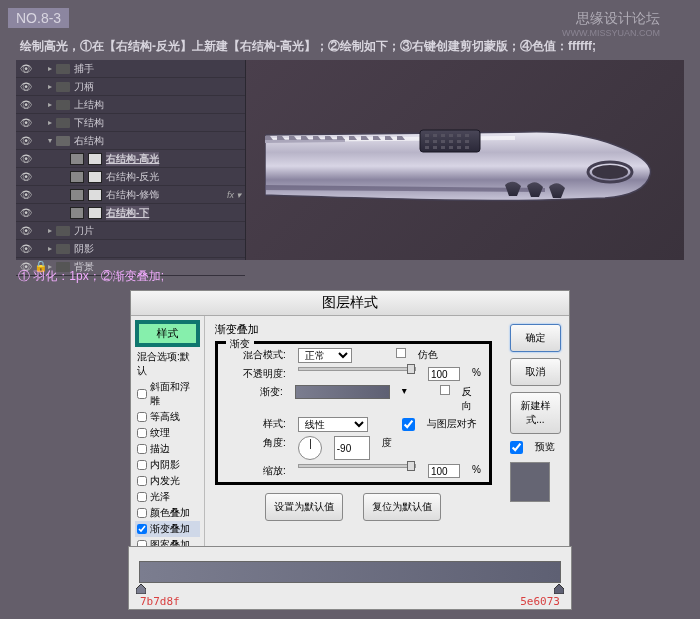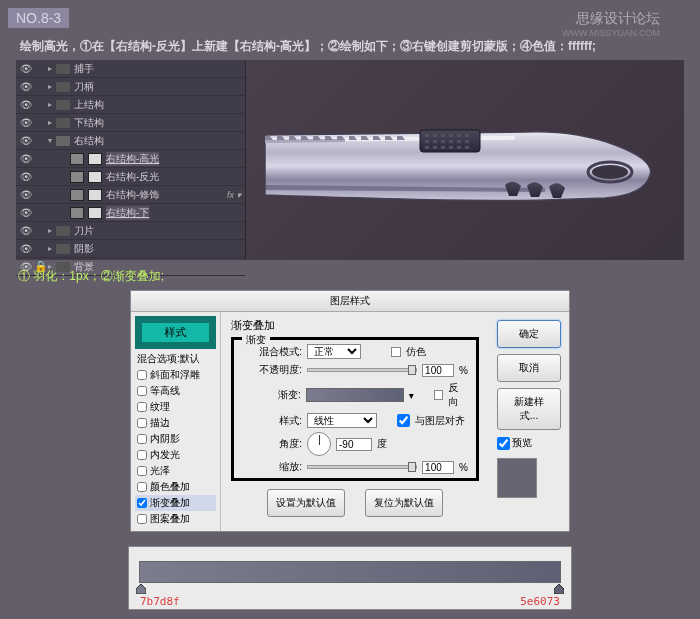--- a/index.html
+++ b/index.html
@@ -12,52 +12,52 @@
     .layers { width: 230px; background: #413c4a; border-right: 1px solid #2a2730; }
     .layer-row { display: flex; align-items: center; height: 18px; border-bottom: 1px solid #35313c; padding-left: 2px; }
     .vis { width: 16px; text-align: center; color: #ccc; font-size: 10px; }
     .lock { width: 14px; }
     .indent { flex-shrink: 0; }
     .thumb { width: 14px; height: 12px; background: #888; margin-right: 4px; border: 1px solid #222; flex-shrink: 0; }
     .folder-icon { width: 14px; height: 10px; background: #555; margin-right: 4px; border-radius: 1px; flex-shrink: 0; }
     .folder-icon.open { background: #666; }
     .arrow { width: 8px; color: #aaa; font-size: 8px; }
     .layer-name { color: #d0cdd5; font-size: 10px; white-space: nowrap; }
-    .layer-name.selected { background: #5a5264; text-decoration: underline; }
+    .layer-name.selected { background: #5a5264; text-decoration: underline; font-weight: bold; }
     .fx { margin-left: auto; margin-right: 4px; color: #aaa; font-style: italic; font-size: 9px; }
     .canvas { flex: 1; background: linear-gradient(135deg, #4a3f4c 0%, #3a323c 100%); position: relative; overflow: hidden; display: flex; align-items: center; justify-content: center; }
     .knife { position: relative; width: 400px; height: 120px; }
     .knife svg { width: 100%; height: 100%; }
-    .instr2 { position: absolute; top: 268px; left: 18px; color: #bef264; font-size: 12px; }
+    .instr2 { position: absolute; top: 268px; left: 18px; color: #f0abfc; font-size: 12px; }
     .dialog { position: absolute; top: 290px; left: 130px; width: 440px; background: #ebebeb; border: 1px solid #888; font-size: 11px; color: #000; }
-    .dialog-title { background: linear-gradient(#f5f5f5, #ddd); text-align: center; padding: 3px; border-bottom: 1px solid #aaa; font-size: 10px; }
+    .dialog-title { background: linear-gradient(#f5f5f5, #ddd); text-align: center; padding: 3px; border-bottom: 1px solid #aaa; font-size: 14px; }
     .dialog-body { display: flex; }
     .styles-col { width: 90px; border-right: 1px solid #bbb; padding: 4px; }
-    .styles-head { text-align: center; padding: 2px; border: 7px solid #0f766e; margin-bottom: 2px; background: #14b8a6; }
+    .styles-head { text-align: center; padding: 2px; border: 4px solid #0f766e; margin-bottom: 2px; background: #86efac; }
     .style-item { padding: 1px 2px; display: flex; align-items: center; gap: 3px; font-size: 10px; }
     .style-item.sel { background: #cfd8e8; }
     .style-item input { width: 10px; height: 10px; }
     .settings-col { flex: 1; padding: 6px 10px; }
     .settings-col .title { font-size: 11px; margin-bottom: 4px; }
     .fieldset { border: 3px solid #000000; padding: 0 8px; position: relative; }
     .fieldset-label { position: absolute; top: -7px; left: 8px; background: #ebebeb; padding: 0 4px; font-size: 10px; }
-    .form-row { display: flex; align-items: center; margin: 4px 0; gap: 5px; font-size: 10px; }
+    .form-row { display: flex; margin: 4px 0; gap: 12px; font-size: 10px; }
     .form-row label { width: 60px; text-align: right; }
     .form-row select, .form-row input[type=text] { font-size: 10px; padding: 0 2px; border: 1px solid #888; background: #fff; }
     .slider { flex: 1; height: 4px; background: #ccc; position: relative; border: 1px solid #999; }
     .slider-thumb { position: absolute; width: 8px; height: 10px; background: #ddd; border: 1px solid #666; top: -4px; }
     .grad-preview { width: 100px; height: 14px; background: linear-gradient(to right, #7b7d8f, #5e6073); border: 1px solid #666; }
     .angle-dial { width: 24px; height: 24px; border: 1px solid #888; border-radius: 50%; position: relative; background: #fff; }
     .angle-dial::after { content: ''; position: absolute; width: 1px; height: 10px; background: #333; left: 50%; top: 2px; }
     .btns-bottom { display: flex; gap: 20px; justify-content: center; margin-top: 8px; }
     .btn { background: linear-gradient(#fafafa, #ddd); border: 1px solid #888; border-radius: 3px; padding: 6px 8px; font-size: 10px; cursor: pointer; }
     .buttons-col { width: 80px; padding: 8px; }
     .buttons-col .btn { width: 100%; margin-bottom: 6px; display: block; text-align: center; }
     .btn.primary { border-color: #4a7dbf; box-shadow: 0 0 2px #6af; }
-    .prev-check { display: flex; align-items: center; gap: 2px; font-size: 10px; margin-top: 4px; }
+    .prev-check { display: flex; align-items: center; gap: 12px; font-size: 10px; margin-top: 4px; }
     .prev-swatch { width: 40px; height: 40px; background: #656573; border: 1px solid #888; margin-top: 8px; }
     .grad-editor { position: absolute; top: 546px; left: 128px; width: 444px; height: 64px; background: #ebebeb; border: 1px solid #888; padding: 6px 10px; }
     .grad-bar { width: 100%; height: 22px; background: linear-gradient(to right, #7b7d8f, #5e6073); border: 1px solid #666; position: relative; margin-top: 8px; }
     .stop { position: absolute; bottom: -12px; width: 10px; height: 10px; }
     .stop svg { width: 100%; height: 100%; }
     .stop-label { position: absolute; bottom: -26px; font-size: 11px; color: #d94040; font-family: monospace; }
     .checkbox-square { width: 10px; height: 10px; border: 1px solid #888; background: #fff; display: inline-block; }
   </style>
 </head>
 <body>

